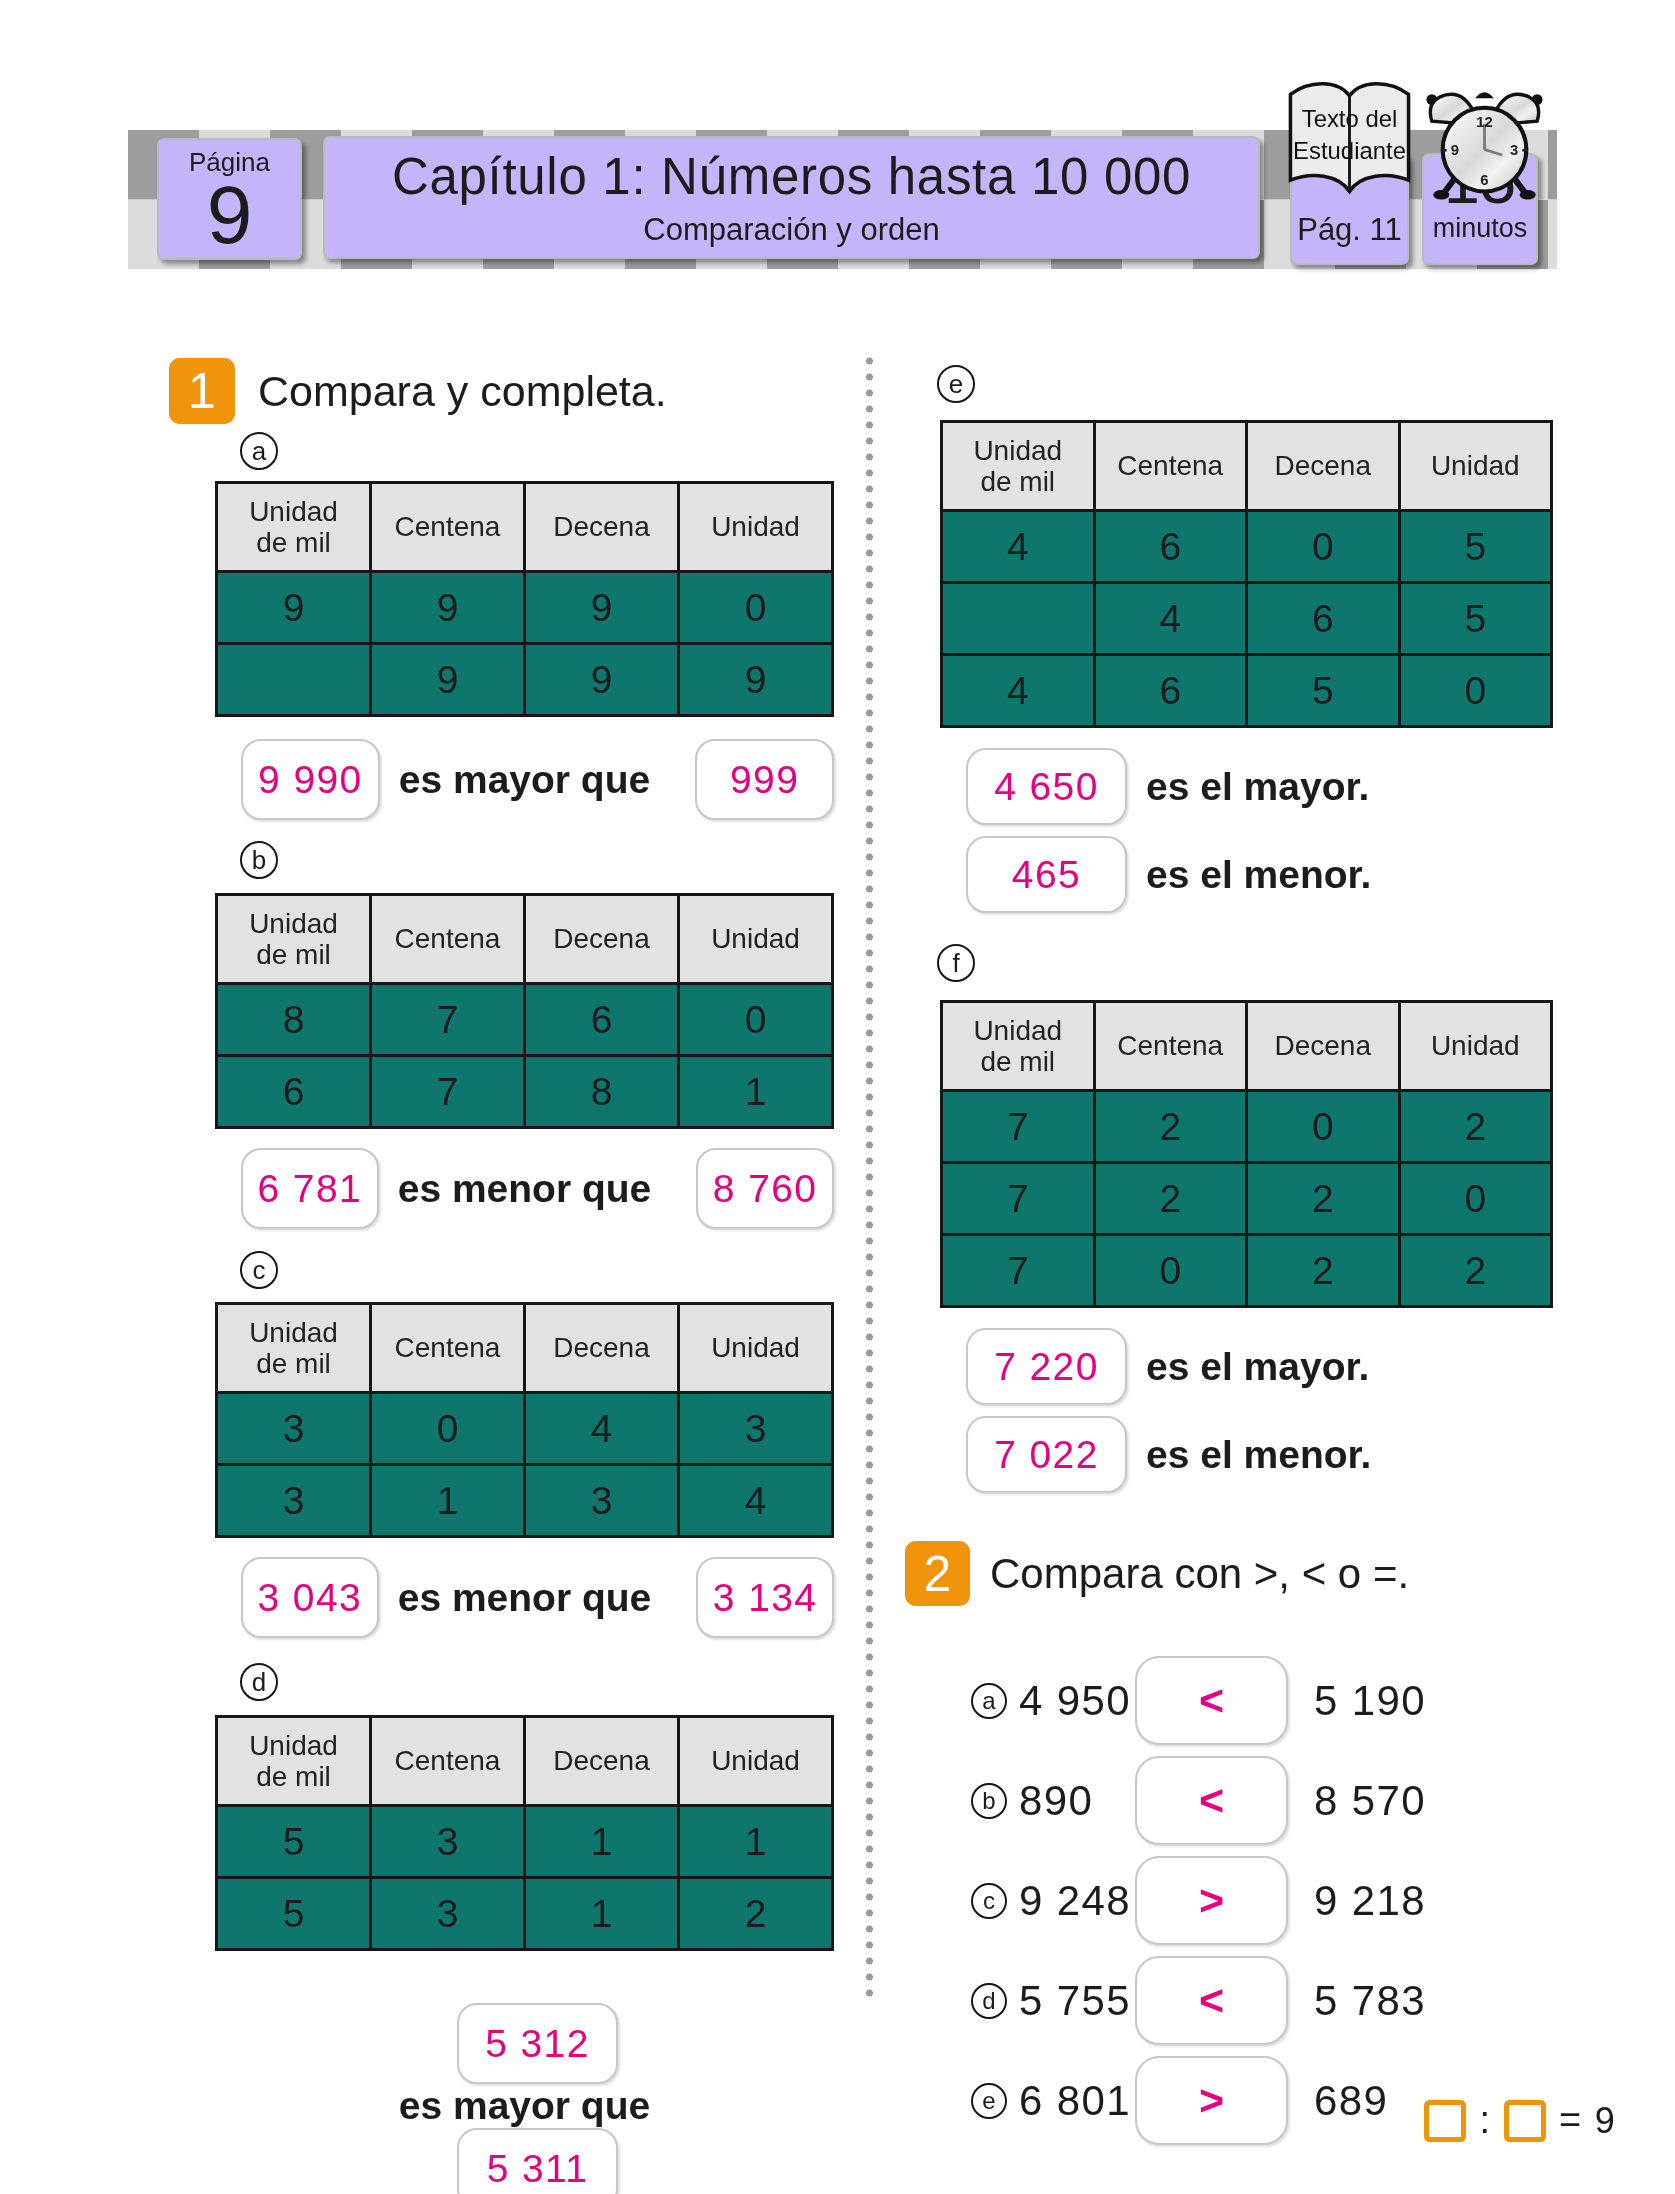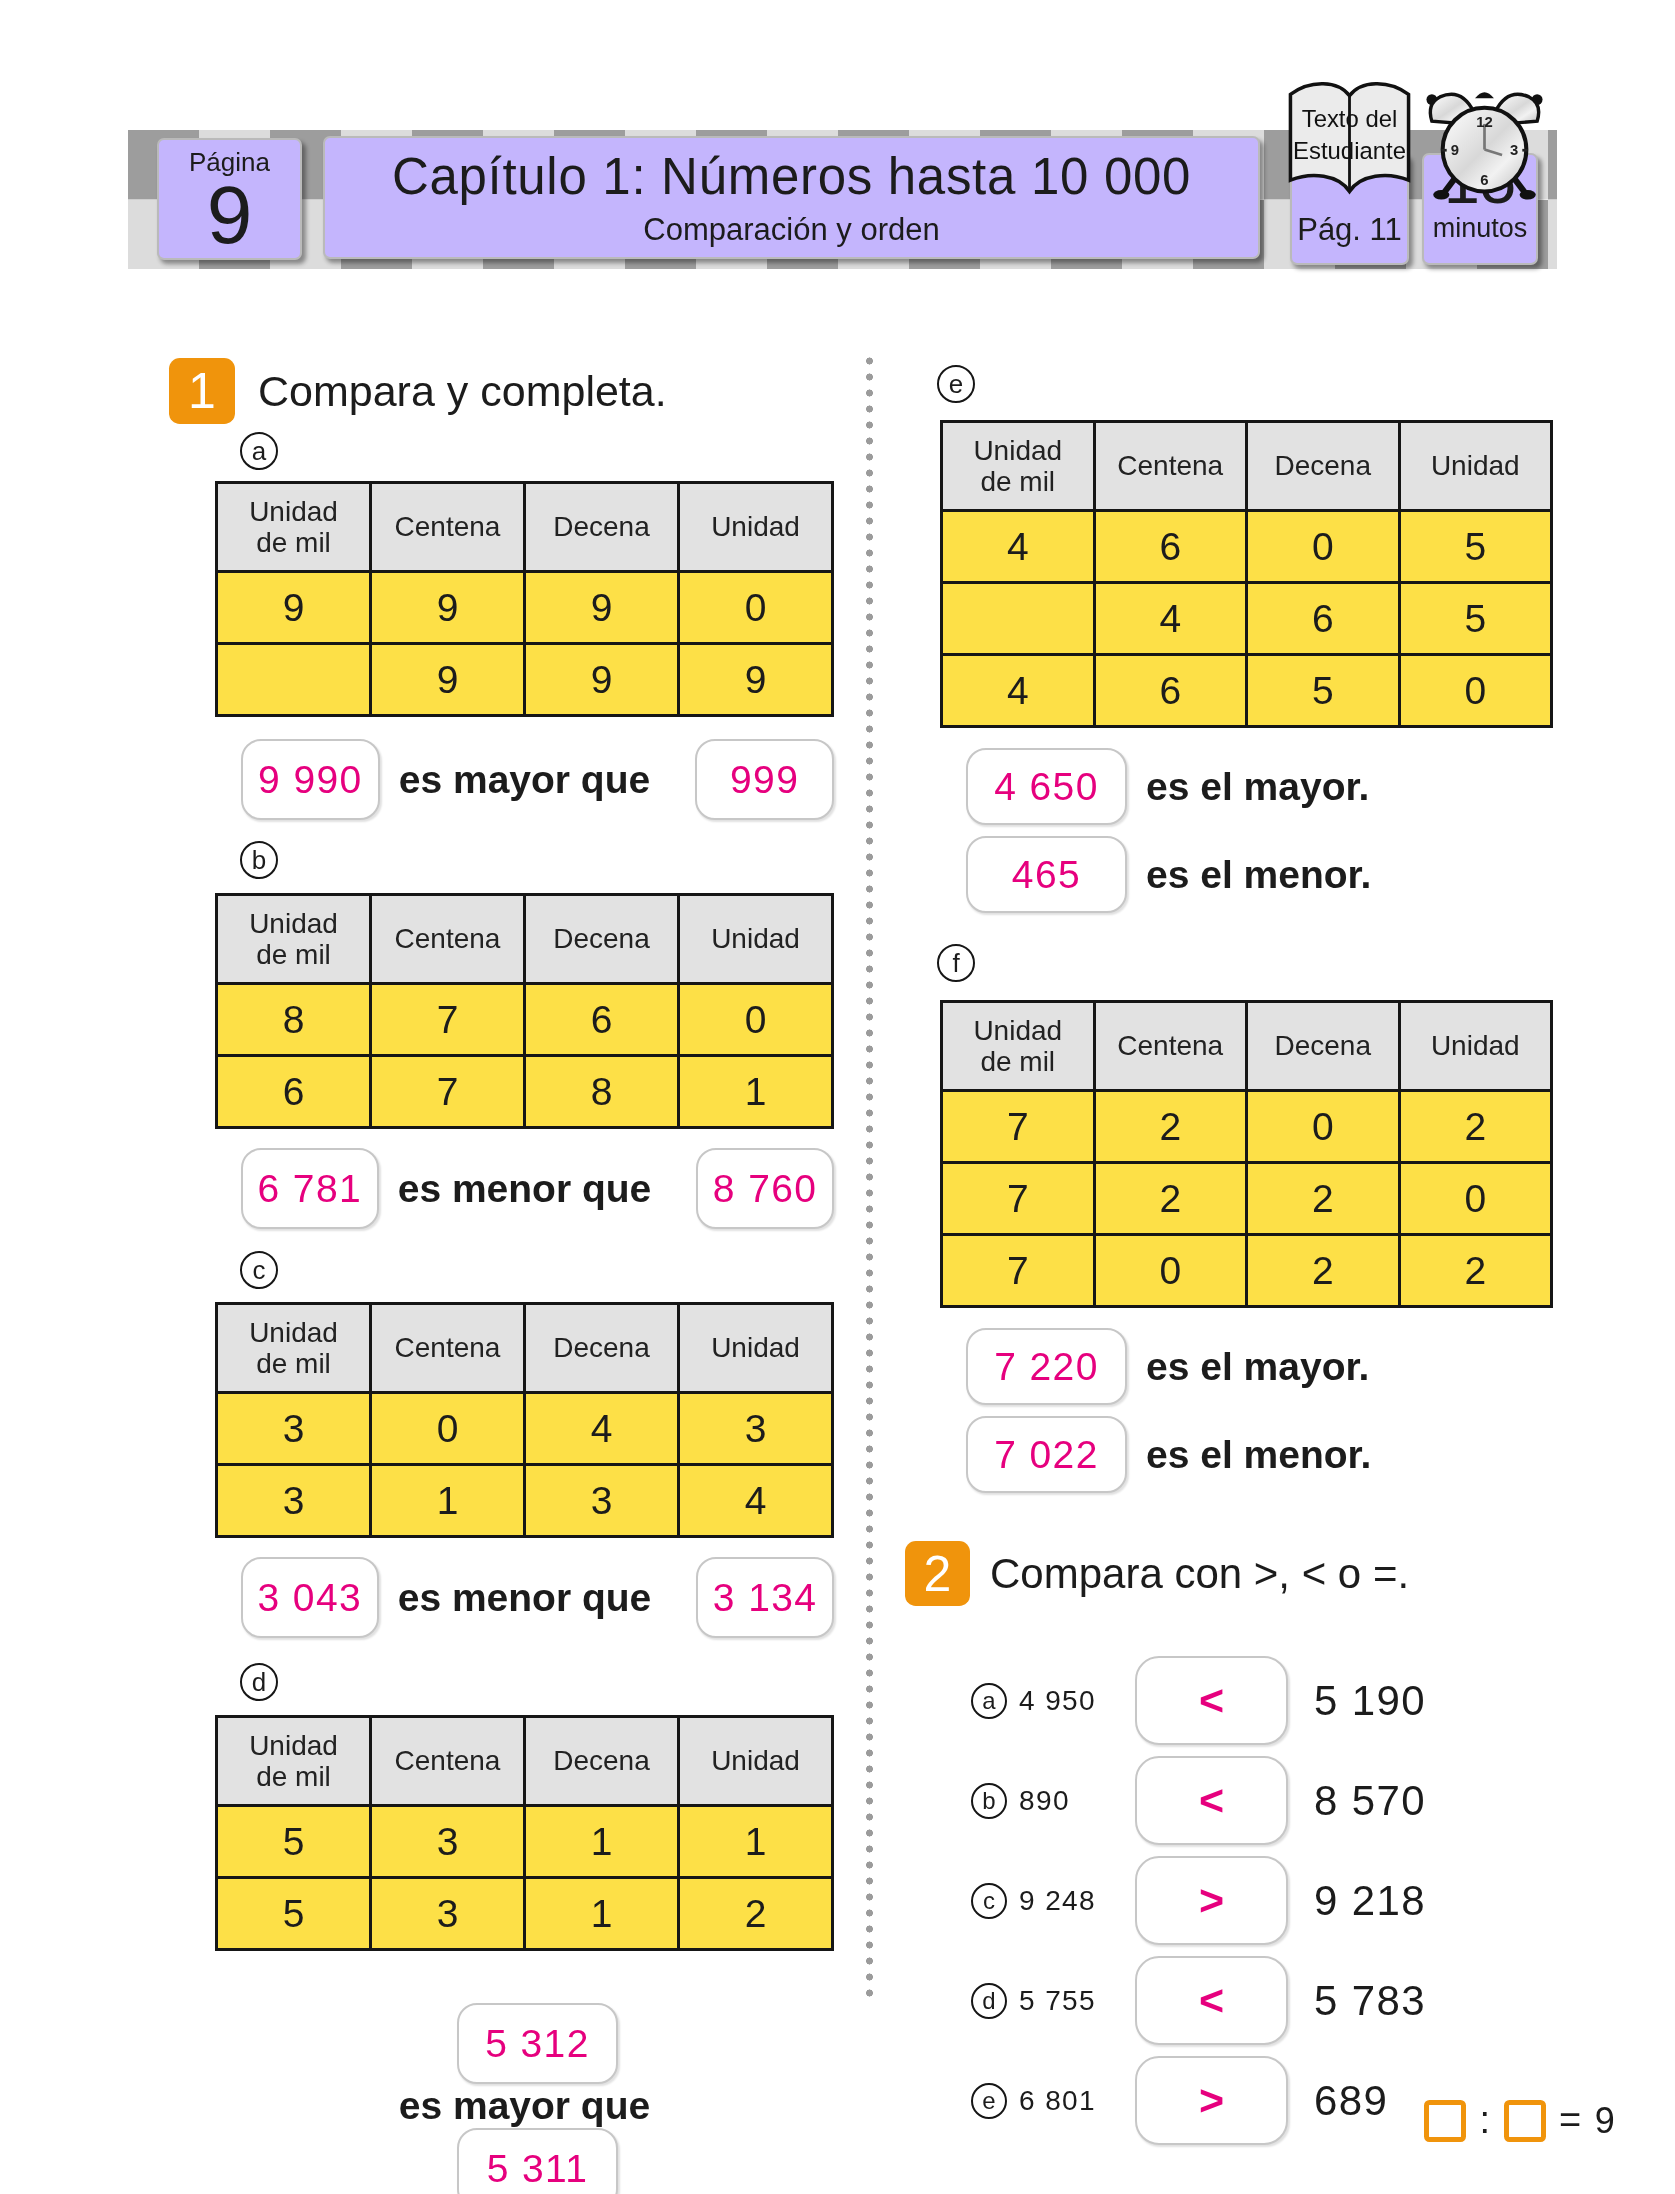--- a/index.html
+++ b/index.html
@@ -50,21 +50,21 @@
   .ex-badge{position:absolute;width:66px;height:66px;background:var(--accent-orange);
     border-radius:10.8px;display:flex;align-items:center;justify-content:center;
     color:#fff;font-size:50px;font-weight:500;}
   .ex-prompt{position:absolute;font-size:43px;display:flex;align-items:center;height:66px;}
 
   
   .cl{position:absolute;width:38px;height:38px;border:2.7px solid #161616;border-radius:50%;
     display:flex;align-items:center;justify-content:center;font-size:26px;background:#fff;}
 
   
-  .pvt{position:absolute;border-collapse:collapse;table-layout:fixed;background:#fde047;}
+  .pvt{position:absolute;border-collapse:collapse;table-layout:fixed;background:#0f766e;}
   .pvt.left{left:215px;width:619px;}
   .pvt.rightcol{left:940px;width:613px;}
   .pvt th{border:3.4px solid #161616;background:var(--table-header-bg);font-weight:400;
     font-size:28px;line-height:1.12;height:89px;padding:0 17.6px;color:#222;}
   .pvt td{border:3.4px solid #161616;font-size:39px;height:72px;text-align:center;}
 
   
   .ansrow{position:absolute;display:flex;align-items:center;}
   .ansrow.leftcol{left:215px;width:619px;}
   .ansrow.leftcol .ansbox{margin-left:26px;}
@@ -72,21 +72,21 @@
   .ansbox{width:161px;height:81px;border:2px solid #C7C7C7;border-radius:20px;background:#fff;
     display:flex;align-items:center;justify-content:center;box-shadow:1.4px 2px 2px rgba(0,0,0,.12);}
   .ansbox.small{height:77px;}
   .pink{color:var(--answer-pink);font-size:39px;font-weight:500;letter-spacing:1.4px;}
   .rel{font-size:39px;margin:0 19px;white-space:nowrap;font-weight:bold;}
 
   
   .cmp-row{position:absolute;left:939px;width:621px;height:90px;}
   .cmp-row .cl{position:absolute;left:32px;top:27px;width:36px;height:36px;font-size:24px;}
   .cmp-left{position:absolute;left:80px;top:0;height:90px;display:flex;align-items:center;
-    font-size:28px;letter-spacing:1.4px;}
+    font-size:42px;letter-spacing:1.4px;}
   .cmp-box{position:absolute;left:196px;top:0;width:153px;height:89px;border:2px solid #C7C7C7;
     border-radius:24px;background:#fff;display:flex;align-items:center;justify-content:center;
     box-shadow:1.4px 2px 2px rgba(0,0,0,.12);}
   .cmp-sym{color:var(--answer-pink);font-size:43px;font-weight:700;}
   .cmp-right{position:absolute;left:375px;top:0;height:90px;display:flex;align-items:center;
     font-size:42px;letter-spacing:1.4px;}
 
   
   .footer{position:absolute;left:1424px;top:2099px;display:flex;align-items:center;gap:13.5px;}
   .fsq{width:42px;height:42px;border:5.4px solid var(--accent-orange);border-radius:5.4px;background:#fff;}

